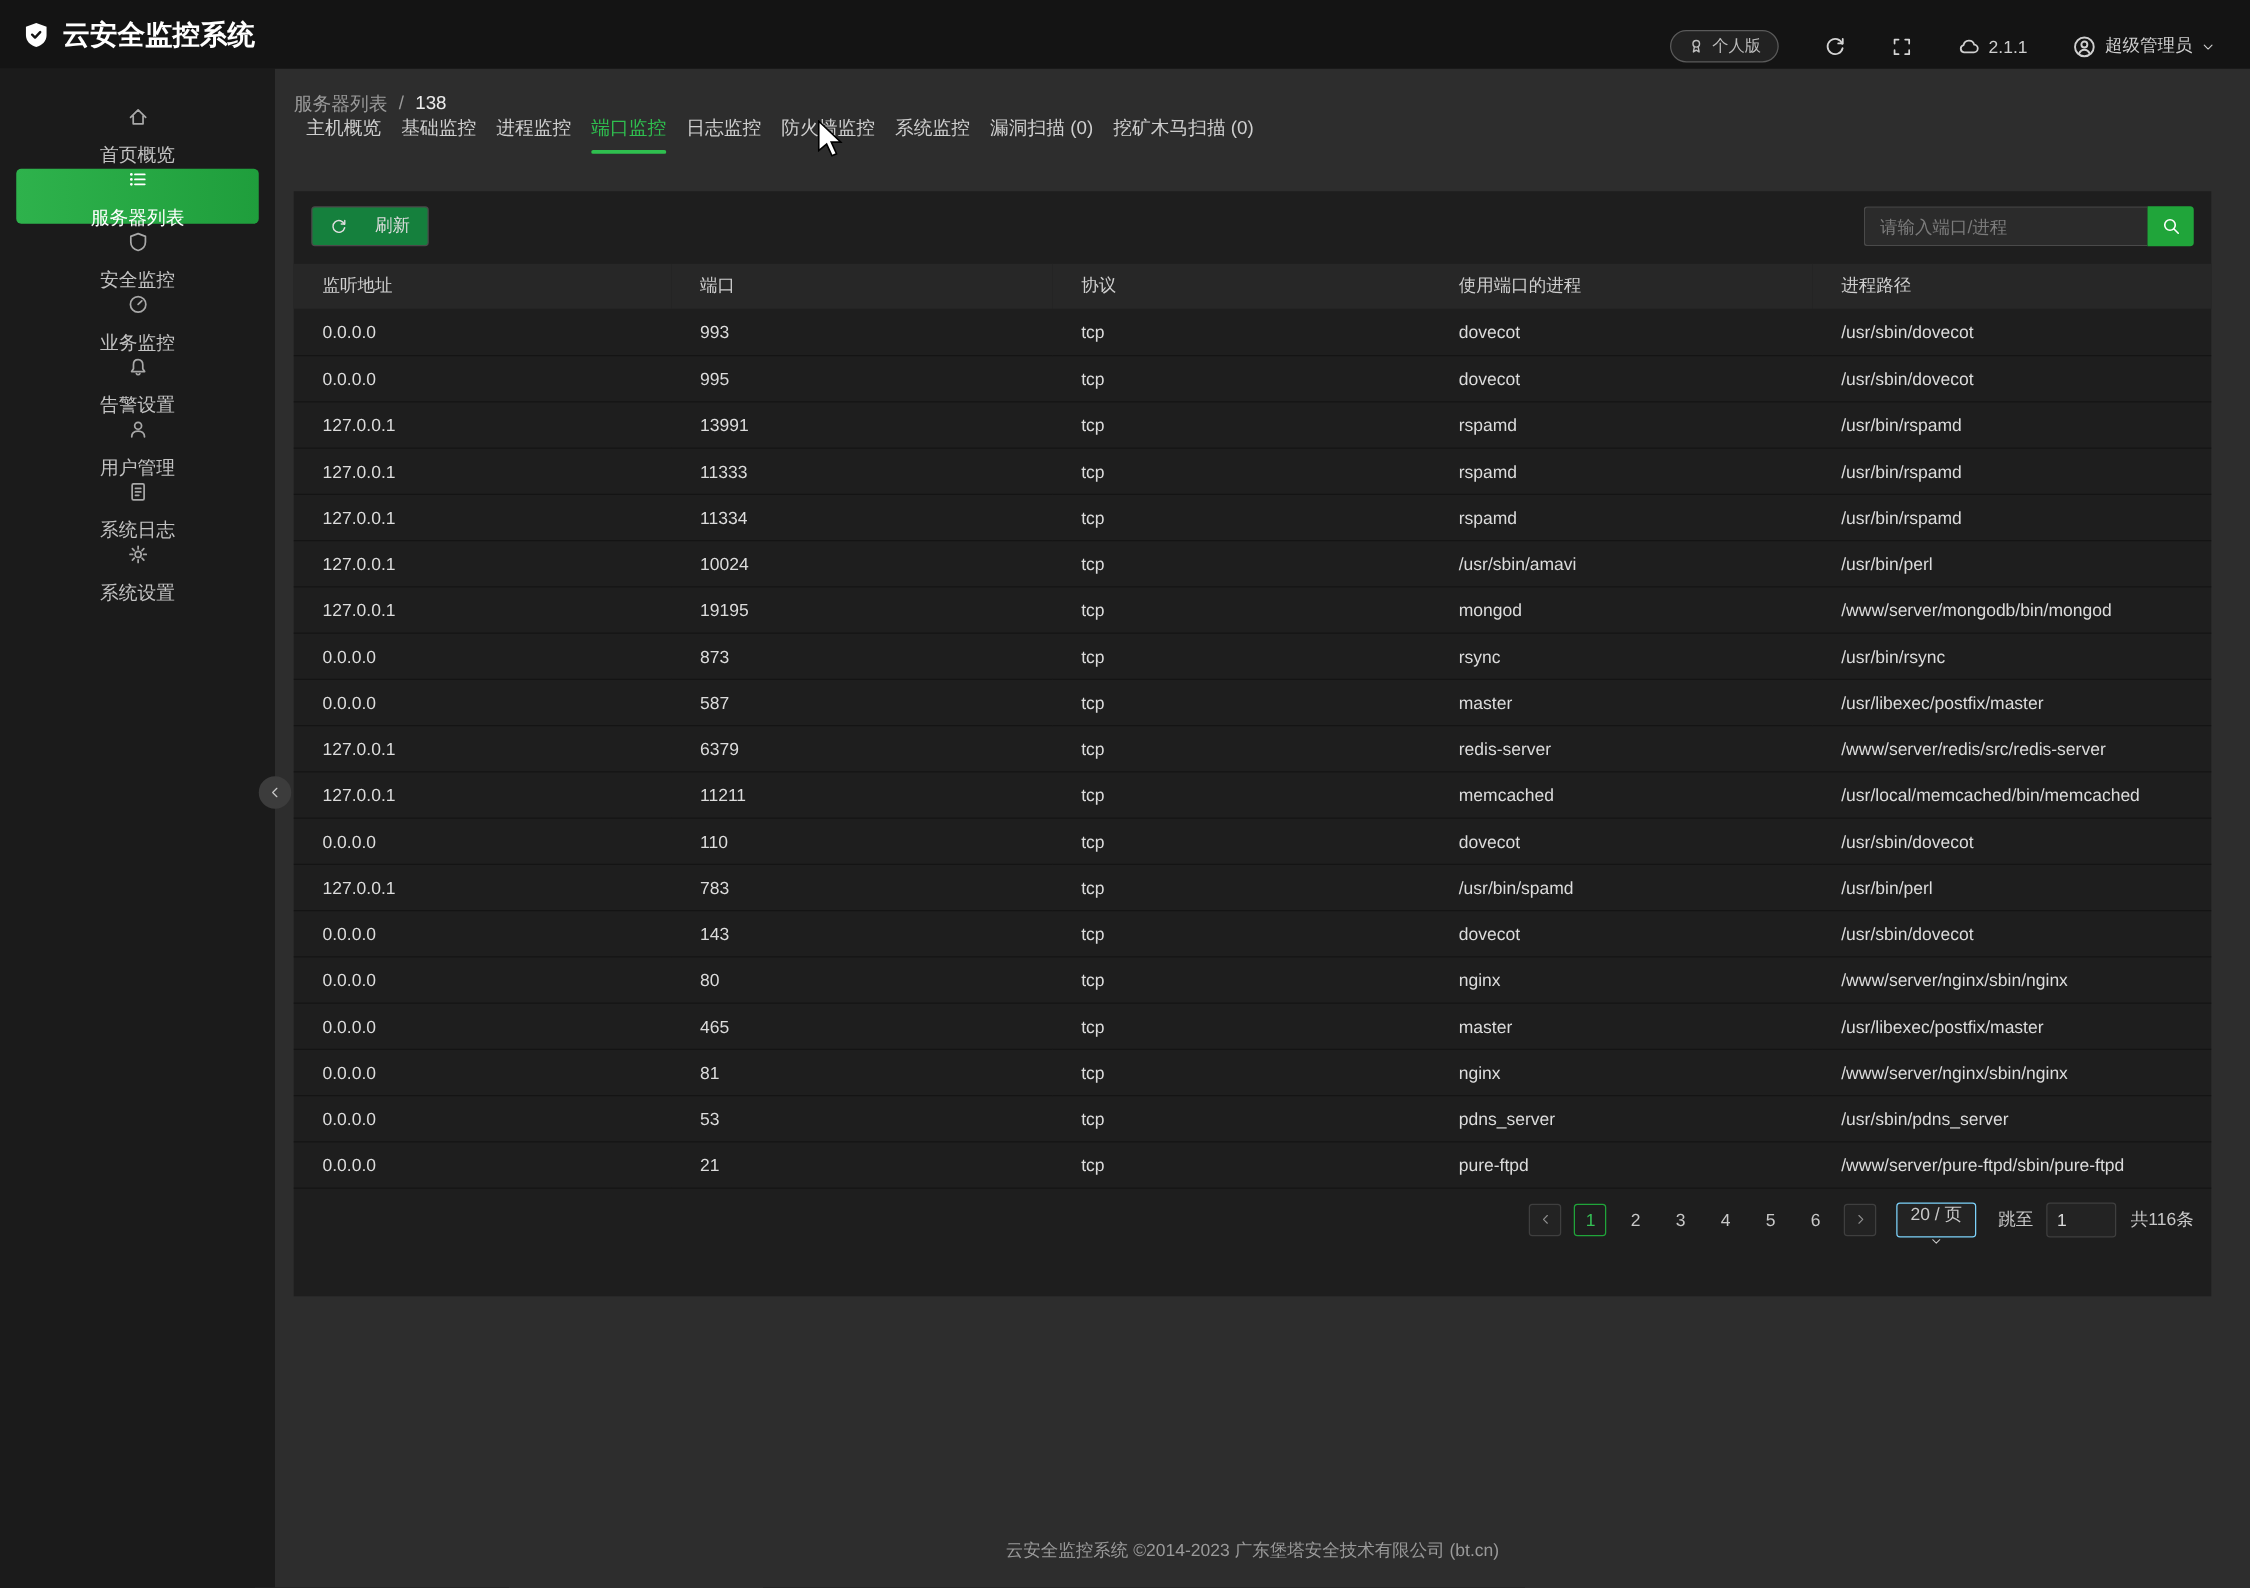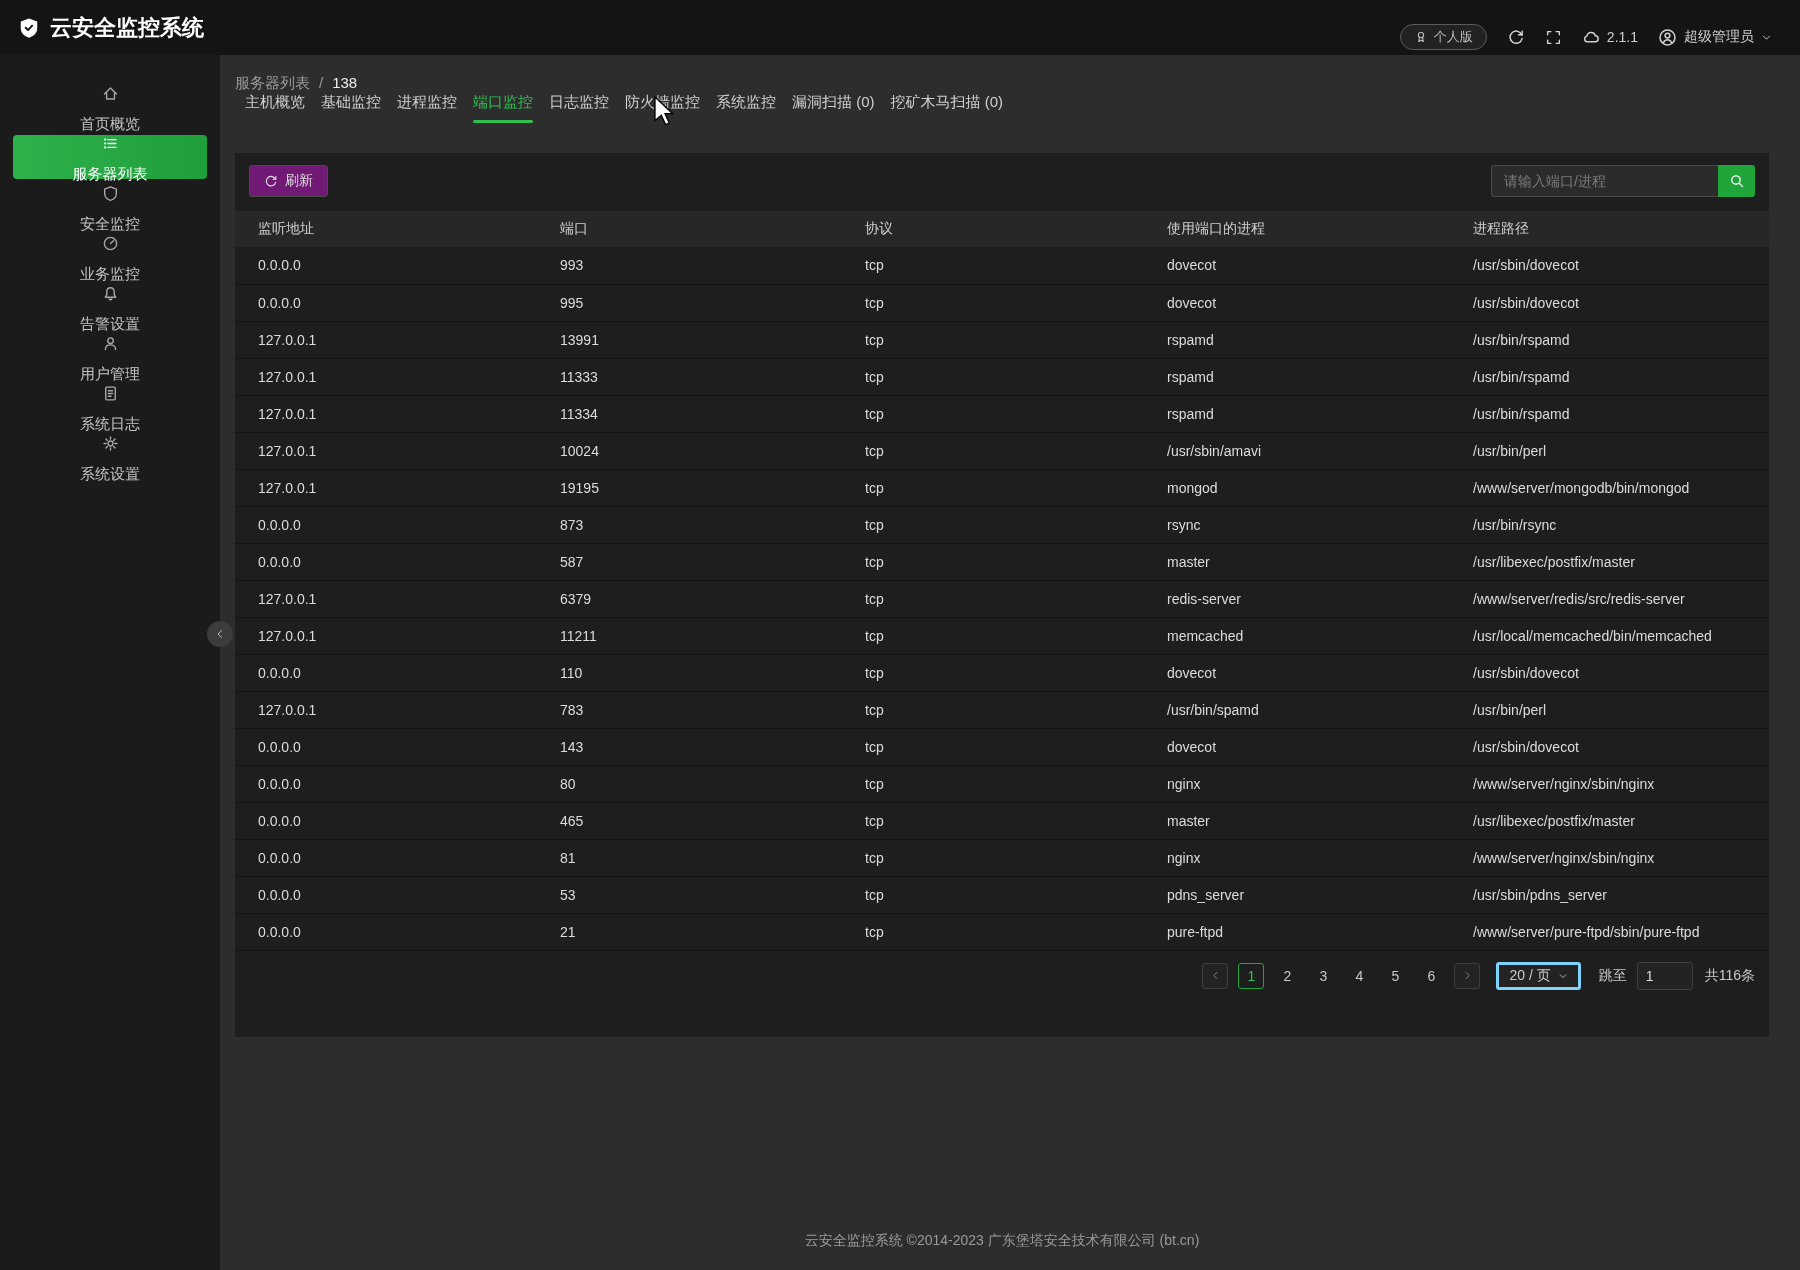--- a/index.html
+++ b/index.html
@@ -7,21 +7,21 @@
   body {
     font-family:"Liberation Sans","DejaVu Sans",sans-serif;
     background:#2d2d2d; color:#ddd; overflow:hidden; position:relative; font-size:14px;
   }
   svg { display:block; }
   .ic { stroke:currentColor; fill:none; stroke-width:1.3; stroke-linecap:round; stroke-linejoin:round; }
 
   
   .header { height:55px; background:#141414; display:flex; align-items:center; justify-content:space-between; padding:0 28px 0 18px; }
   .logo { display:flex; align-items:center; gap:10px; color:#fff; font-size:22px; font-weight:bold; }
-  .header-right { display:flex; align-items:center; gap:20px; color:#cfcfcf; font-size:14px;margin-top:19px; }
+  .header-right { display:flex; align-items:center; gap:36px; color:#cfcfcf; font-size:14px;margin-top:19px; }
   .edition-badge { display:flex; align-items:center; gap:6px; border:1px solid #5a5a5a; border-radius:13px; padding:3px 13px; color:#bdbdbd; background:#222; font-size:13px; cursor:pointer; }
   .icon-btn { display:flex; color:#d5d5d5; cursor:pointer; }
   .hgroup { display:flex; align-items:center; gap:7px; cursor:pointer; }
 
   
   .shell { display:flex; height:1215px; }
   .sidebar { width:220px; min-width:220px; background:#1b1b1b; position:relative; padding-top:24px; }
   .nav-item { display:flex; align-items:center; gap:13px; height:44px; margin:6px 13px 5px; padding:0 14px; border-radius:4px; color:#c3c3c3; font-size:15px; cursor:pointer;flex-direction:column; }
   .nav-item .nico { color:#a8a8a8; display:flex; }
   .nav-item.active { background:linear-gradient(90deg,#2eb24c,#1f9e3c); color:#fff; }
@@ -34,35 +34,35 @@
   .breadcrumb .bc-link { cursor:pointer; }
   .breadcrumb .current { color:#ececec; }
   .tabs { display:flex; gap:16px; margin-top:0; padding-left:10px; }
   .tab { font-size:15px; color:#cfcfcf; padding-bottom:11px; cursor:pointer; position:relative; white-space:nowrap; }
   .tab.active { color:#2fbf4f; }
   .tab.active::after { content:""; position:absolute; left:0; right:0; bottom:0; height:3px; background:#2fbf4f; border-radius:2px; }
 
   
   .panel { margin-top:30px; height:884px; background:#1e1e1e; display:flex; flex-direction:column; }
   .toolbar { display:flex; justify-content:space-between; align-items:center; padding:12px 14px 14px; }
-  .refresh-btn { display:flex; align-items:center; gap:7px; background:#701a75; border:1px solid #4a4a4a; color:#ddd; font-size:14px; height:32px; padding:0 14px; border-radius:3px; cursor:pointer; font-family:inherit; }
+  .refresh-btn { display:flex; align-items:center; gap:22px; background:#15803d; border:1px solid #4a4a4a; color:#ddd; font-size:14px; height:32px; padding:0 14px; border-radius:3px; cursor:pointer; font-family:inherit; }
   .search-box { display:flex; }
   .search-input { width:227px; height:32px; background:#2b2b2b; border:1px solid #4a4a4a; border-right:none; border-radius:3px 0 0 3px; color:#ddd; padding:0 12px; font-size:14px; outline:none; font-family:inherit; }
   .search-input::placeholder { color:#7b7b7b; }
   .search-btn { width:37px; height:32px; background:#20a53a; border:none; border-radius:0 3px 3px 0; color:#fff; display:flex; align-items:center; justify-content:center; cursor:pointer; }
 
   table { width:100%; border-collapse:collapse; table-layout:fixed; font-size:14px; }
   thead th { background:#272727; color:#cfcfcf; font-weight:400; text-align:left; height:36px; padding:0 8px 0 23px; }
   tbody td { height:37px; padding:0 8px 0 23px; color:#dcdcdc; border-bottom:1px solid #141414; white-space:nowrap; overflow:hidden; text-overflow:ellipsis; }
 
   .pagination { height:50px; display:flex; align-items:center; justify-content:flex-end; gap:10px; padding:0 14px; color:#c9c9c9; font-size:14px; }
   .page-arrow { width:26px; height:26px; border:1px solid #3f3f3f; border-radius:3px; background:#232323; color:#8f8f8f; display:flex; align-items:center; justify-content:center; cursor:pointer; }
   .page-num { min-width:26px; height:26px; display:flex; align-items:center; justify-content:center; border-radius:3px; cursor:pointer; padding:0 4px; }
   .page-num.active { border:1px solid #20a53a; color:#35c155; }
-  .page-size { display:flex; align-items:center; gap:7px; height:28px; border:3px solid #7dd3fc; border-radius:3px; background:#232323; padding:0 10px; cursor:pointer; margin-left:6px; }
+  .page-size { display:flex; align-items:center; gap:7px; height:28px; border:1px solid #7dd3fc; border-radius:3px; background:#232323; padding:0 10px; cursor:pointer; margin-left:6px;flex-direction:column; }
   .jump-label { margin-left:8px; }
   .jump-input { width:56px; height:28px; background:#232323; border:1px solid #3f3f3f; border-radius:3px; color:#ddd; padding:0 8px; font-size:14px; outline:none; font-family:inherit; }
   .total { margin-left:2px; }
 
   .footer { margin-top:auto; text-align:center; padding-bottom:20px; color:#9a9a9a; font-size:14px; }
 
   .cursor { position:absolute; left:654px; top:96px; z-index:99; pointer-events:none; }
 </style>
 </head>
 <body>

